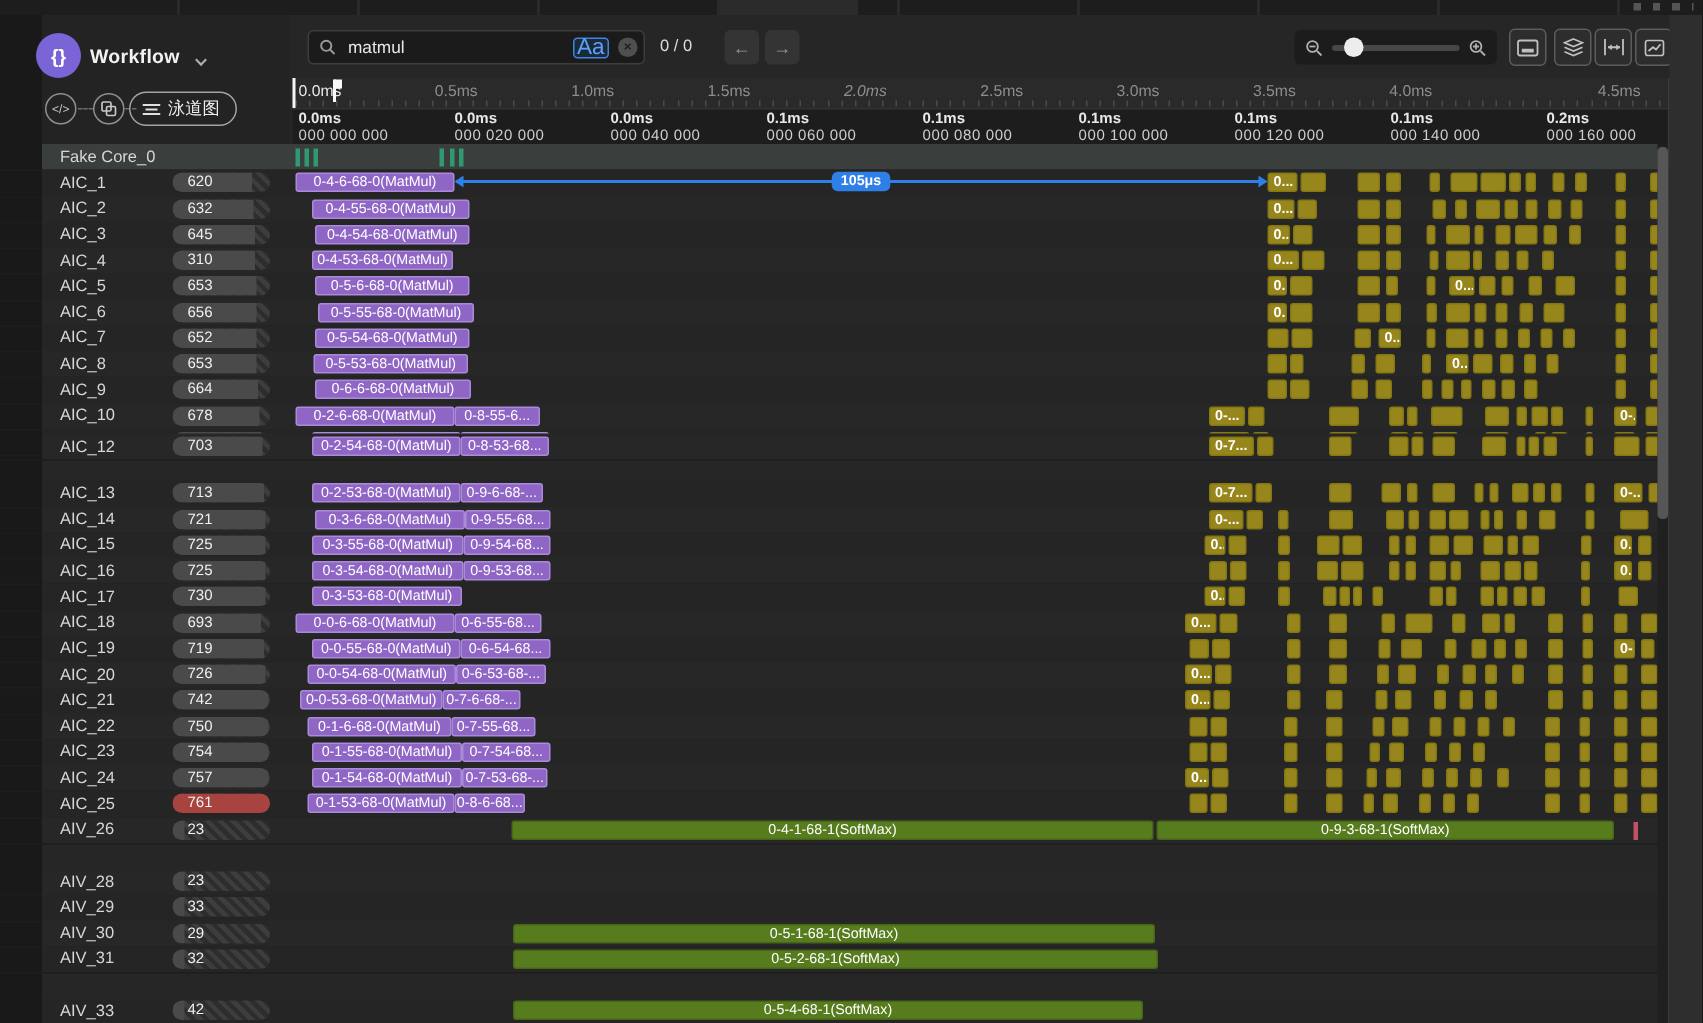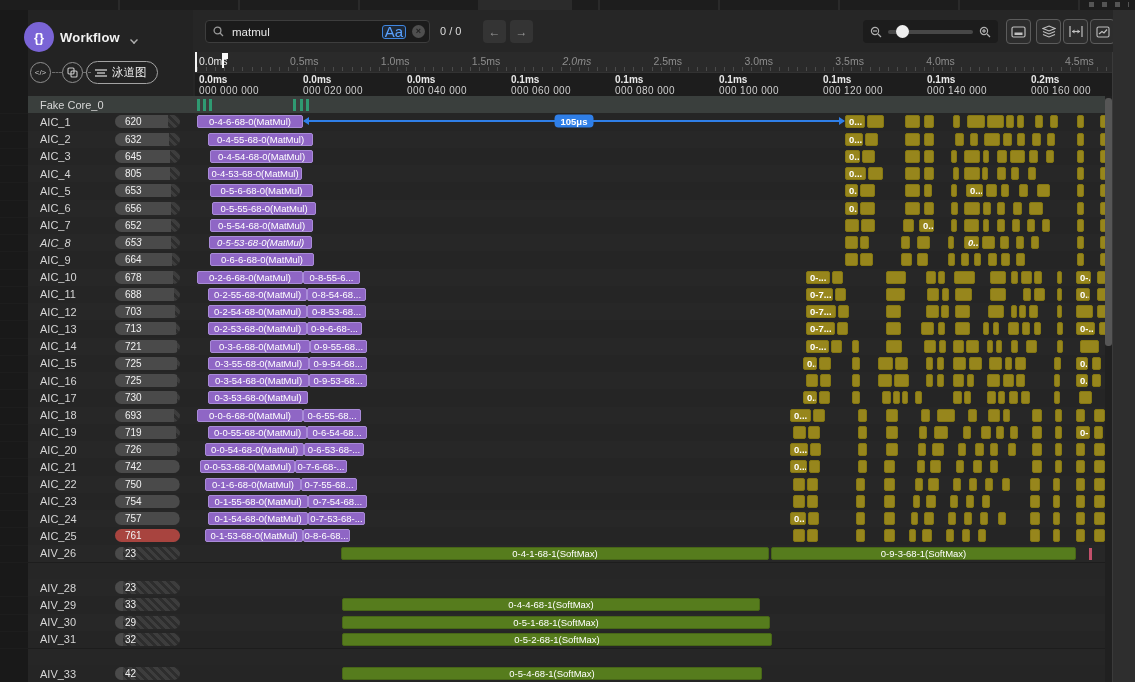--- a/index.html
+++ b/index.html
@@ -434,21 +434,21 @@
         <div class="bar olive" style="left: 1077px; width: 7px;"></div>
         <div class="bar olive" style="left: 1100px; width: 11px;"></div>
       </div>
       <div class="trow" style="top: 69px; height: 18.25px;">
         <div class="rowbg"></div>
         <div class="labelcell">
           <span class="lt">AIC_4</span>
         </div>
         <div class="badge">
           <div class="fill" style="width: 85%;"></div>
-          <span class="bv">805</span>
+          <span class="bv">310</span>
         </div>
         <div class="bar purple" style="left: 208px; width: 94px;">0-4-53-68-0(MatMul)</div>
         <div class="bar olive" style="left: 845px; width: 21px;">0...</div>
         <div class="bar olive" style="left: 868px; width: 15px;"></div>
         <div class="bar olive" style="left: 905px; width: 15px;"></div>
         <div class="bar olive" style="left: 924px; width: 10px;"></div>
         <div class="bar olive" style="left: 953px; width: 6px;"></div>
         <div class="bar olive" style="left: 964px; width: 16px;"></div>
         <div class="bar olive" style="left: 982px; width: 6px;"></div>
         <div class="bar olive" style="left: 997px; width: 9px;"></div>
@@ -520,21 +520,21 @@
         <div class="bar olive" style="left: 951px; width: 6px;"></div>
         <div class="bar olive" style="left: 964px; width: 15px;"></div>
         <div class="bar olive" style="left: 983px; width: 6px;"></div>
         <div class="bar olive" style="left: 997px; width: 8px;"></div>
         <div class="bar olive" style="left: 1012px; width: 8px;"></div>
         <div class="bar olive" style="left: 1027px; width: 8px;"></div>
         <div class="bar olive" style="left: 1042px; width: 8px;"></div>
         <div class="bar olive" style="left: 1077px; width: 7px;"></div>
         <div class="bar olive" style="left: 1100px; width: 11px;"></div>
       </div>
-      <div class="trow" style="top: 138px; height: 18.25px; font-style: italic;">
+      <div class="trow" style="top: 138px; height: 18.25px;">
         <div class="rowbg"></div>
         <div class="labelcell">
           <span class="lt">AIC_8</span>
         </div>
         <div class="badge">
           <div class="fill" style="width: 86%;"></div>
           <span class="bv">653</span>
         </div>
         <div class="bar purple" style="left: 209px; width: 103px;">0-5-53-68-0(MatMul)</div>
         <div class="bar olive" style="left: 845px; width: 13px;"></div>
@@ -615,21 +615,21 @@
         <div class="bar olive" style="left: 927px; width: 12px;"></div>
         <div class="bar olive" style="left: 942px; width: 7px;"></div>
         <div class="bar olive" style="left: 955px; width: 17px;"></div>
         <div class="bar olive" style="left: 990px; width: 16px;"></div>
         <div class="bar olive" style="left: 1023px; width: 8px;"></div>
         <div class="bar olive" style="left: 1034px; width: 11px;"></div>
         <div class="bar olive" style="left: 1057px; width: 5px;"></div>
         <div class="bar olive" style="left: 1076px; width: 14px;">0...</div>
         <div class="bar olive" style="left: 1097px; width: 10px;"></div>
       </div>
-      <div class="trow" style="top: 207px; height: 18.25px;">
+      <div class="trow" style="top: 193px; height: 18.25px;">
         <div class="rowbg"></div>
         <div class="labelcell">
           <span class="lt">AIC_12</span>
         </div>
         <div class="badge">
           <div class="fill" style="width: 92%;"></div>
           <span class="bv">703</span>
         </div>
         <div class="bar purple" style="left: 208px; width: 99px;">0-2-54-68-0(MatMul)</div>
         <div class="bar purple" style="left: 307px; width: 59px;">0-8-53-68...</div>
@@ -1008,21 +1008,20 @@
       </div>
       <div class="trow alt" style="top: 500.25px; height: 18.25px;">
         <div class="rowbg"></div>
         <div class="labelcell">
           <span class="lt">AIV_29</span>
         </div>
         <div class="badge">
           <div class="fill" style="width: 12%;"></div>
           <span class="bv">33</span>
         </div>
-        <div class="bar green" style="left: 342px; width: 418px;">0-4-4-68-1(SoftMax)</div>
       </div>
       <div class="trow" style="top: 517.5px; height: 18.25px;">
         <div class="rowbg"></div>
         <div class="labelcell">
           <span class="lt">AIV_30</span>
         </div>
         <div class="badge">
           <div class="fill" style="width: 12%;"></div>
           <span class="bv">29</span>
         </div>

